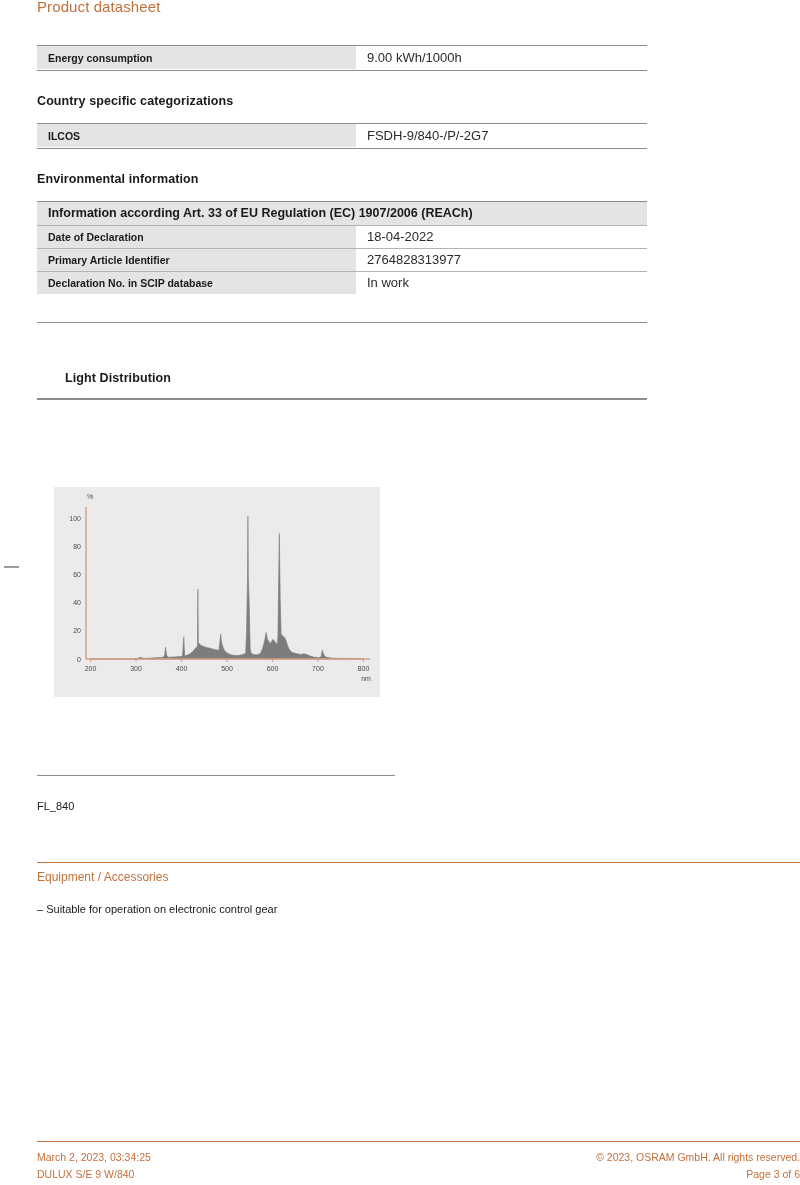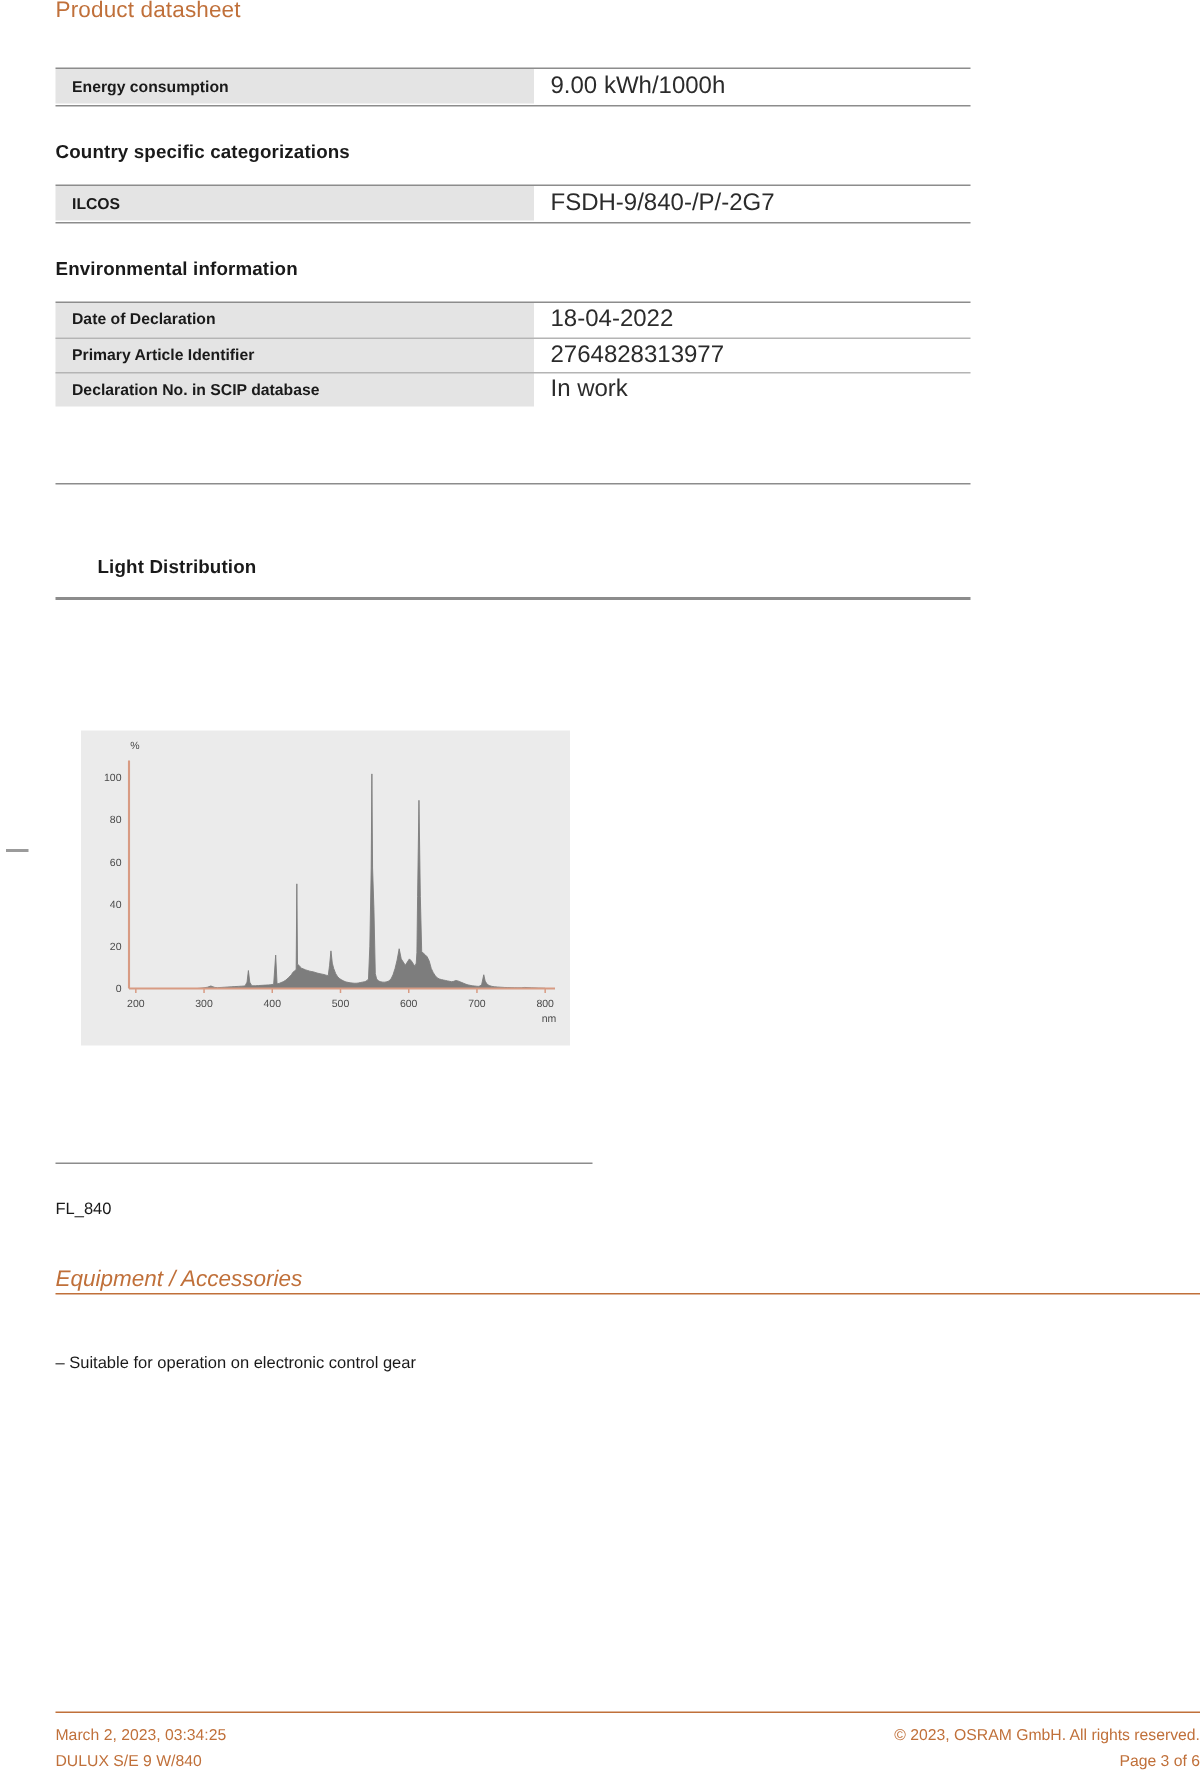--- a/index.html
+++ b/index.html
@@ -79,21 +79,21 @@
     background: #e4e4e4;
     padding-left: 11px !important;
     font-weight: bold;
     color: #1a1a1a;
     font-size: 10.5px;
     border-bottom: 1px solid #b4b4b4;
   }
   .cell-value {
     padding-left: 11px !important;
     color: #2b2b2b;
-    font-size: 16px;
+    font-size: 13px;
     border-bottom: 1px solid #b4b4b4;
   }
   .row-last .cell-label,
   .row-last .cell-value {
     border-bottom: none;
   }
   .cell-head {
     background: #e4e4e4;
     padding-left: 11px !important;
     font-size: 12.5px;
@@ -149,24 +149,23 @@
     position: absolute;
     left: 37px;
     top: 862px;
     width: 763px;
     height: 1px;
     background: #c0703a;
   }
   .eq-title {
     position: absolute;
     left: 37px;
-    top: 844px;
-    font-size: 15px;
-    color: #c0703a;
-    font-style: italic;
+    top: 870px;
+    font-size: 12px;
+    color: #c0703a;
   }
   .eq-item {
     position: absolute;
     left: 37px;
     top: 903px;
     font-size: 11px;
     color: #1a1a1a;
   }
 
   
@@ -244,20 +243,23 @@
         <td class="cell-value">FSDH-9/840-/P/-2G7</td>
       </tr>
     </tbody>
   </table>
   <div class="rule-bot" style="top:148px;"></div>
 
   <div class="section-title" style="top:172px;">Environmental information</div>
   <div class="rule-top" style="top:201px;"></div>
   <table class="tbl" style="top:202px;">
     <tbody>
+      <tr class="head-row">
+        <td class="cell-head" colspan="2">Information according Art. 33 of EU Regulation (EC) 1907/2006 (REACh)</td>
+      </tr>
       <tr>
         <td class="cell-label">Date of Declaration</td>
         <td class="cell-value">18-04-2022</td>
       </tr>
       <tr>
         <td class="cell-label">Primary Article Identifier</td>
         <td class="cell-value">2764828313977</td>
       </tr>
       <tr class="row-last">
         <td class="cell-label">Declaration No. in SCIP database</td>

